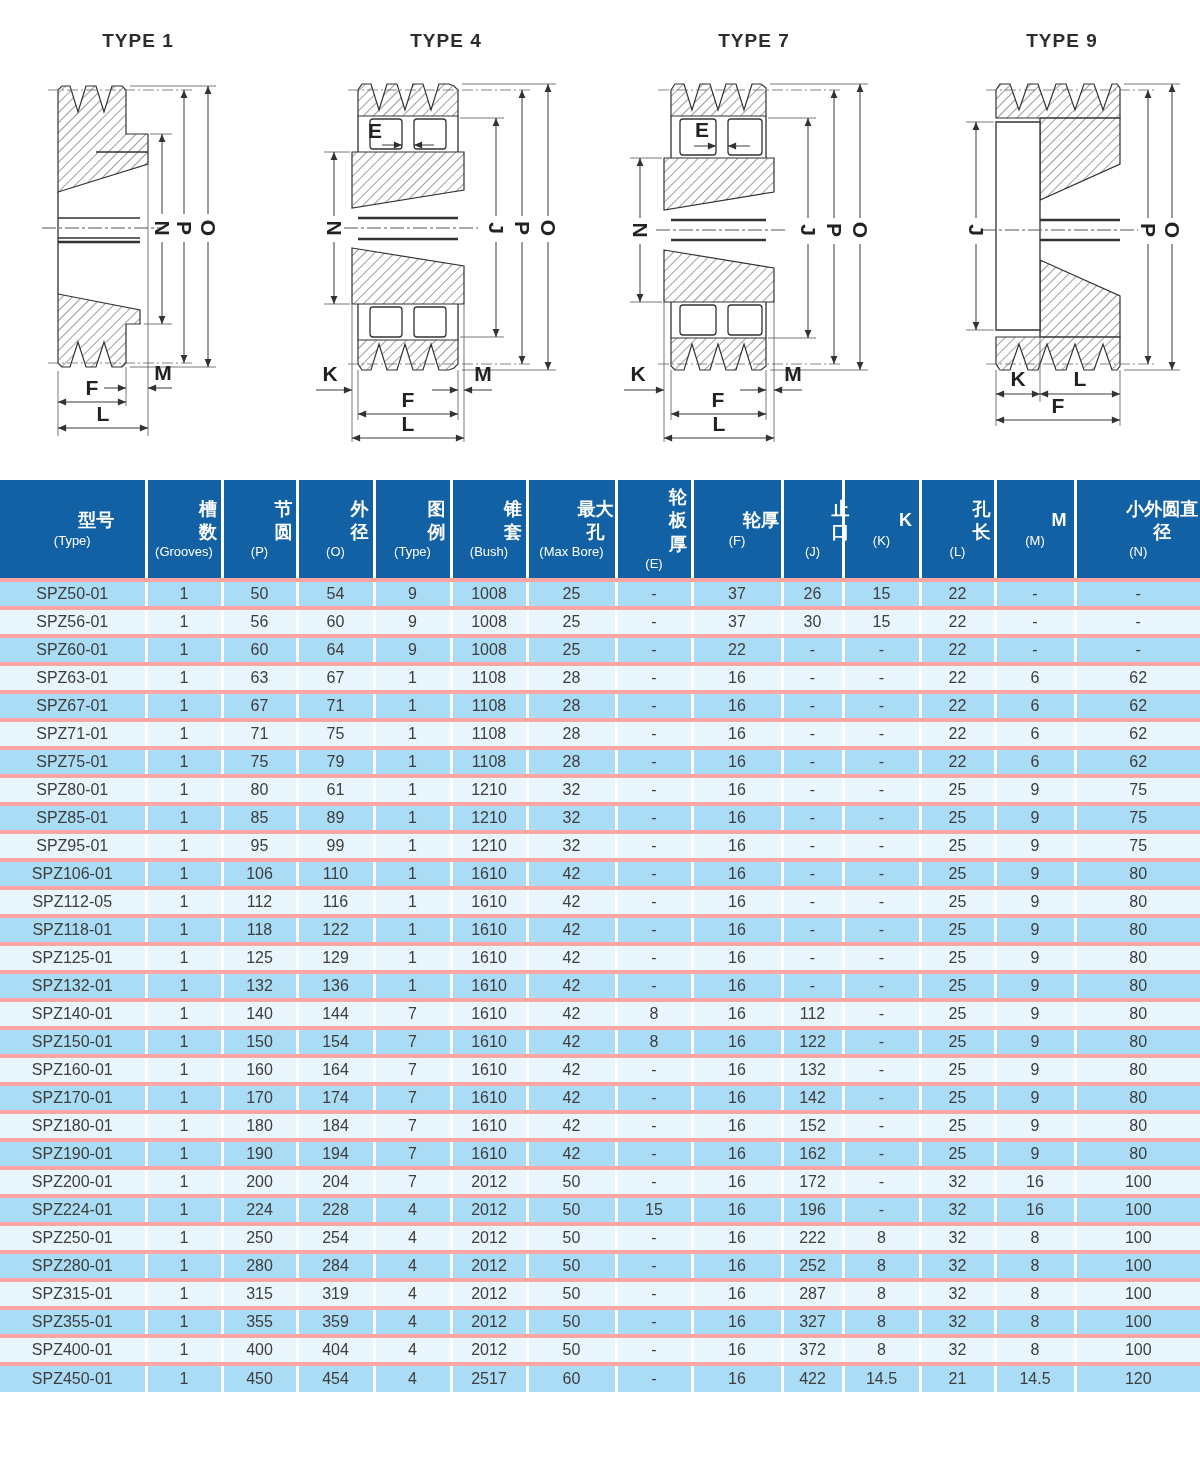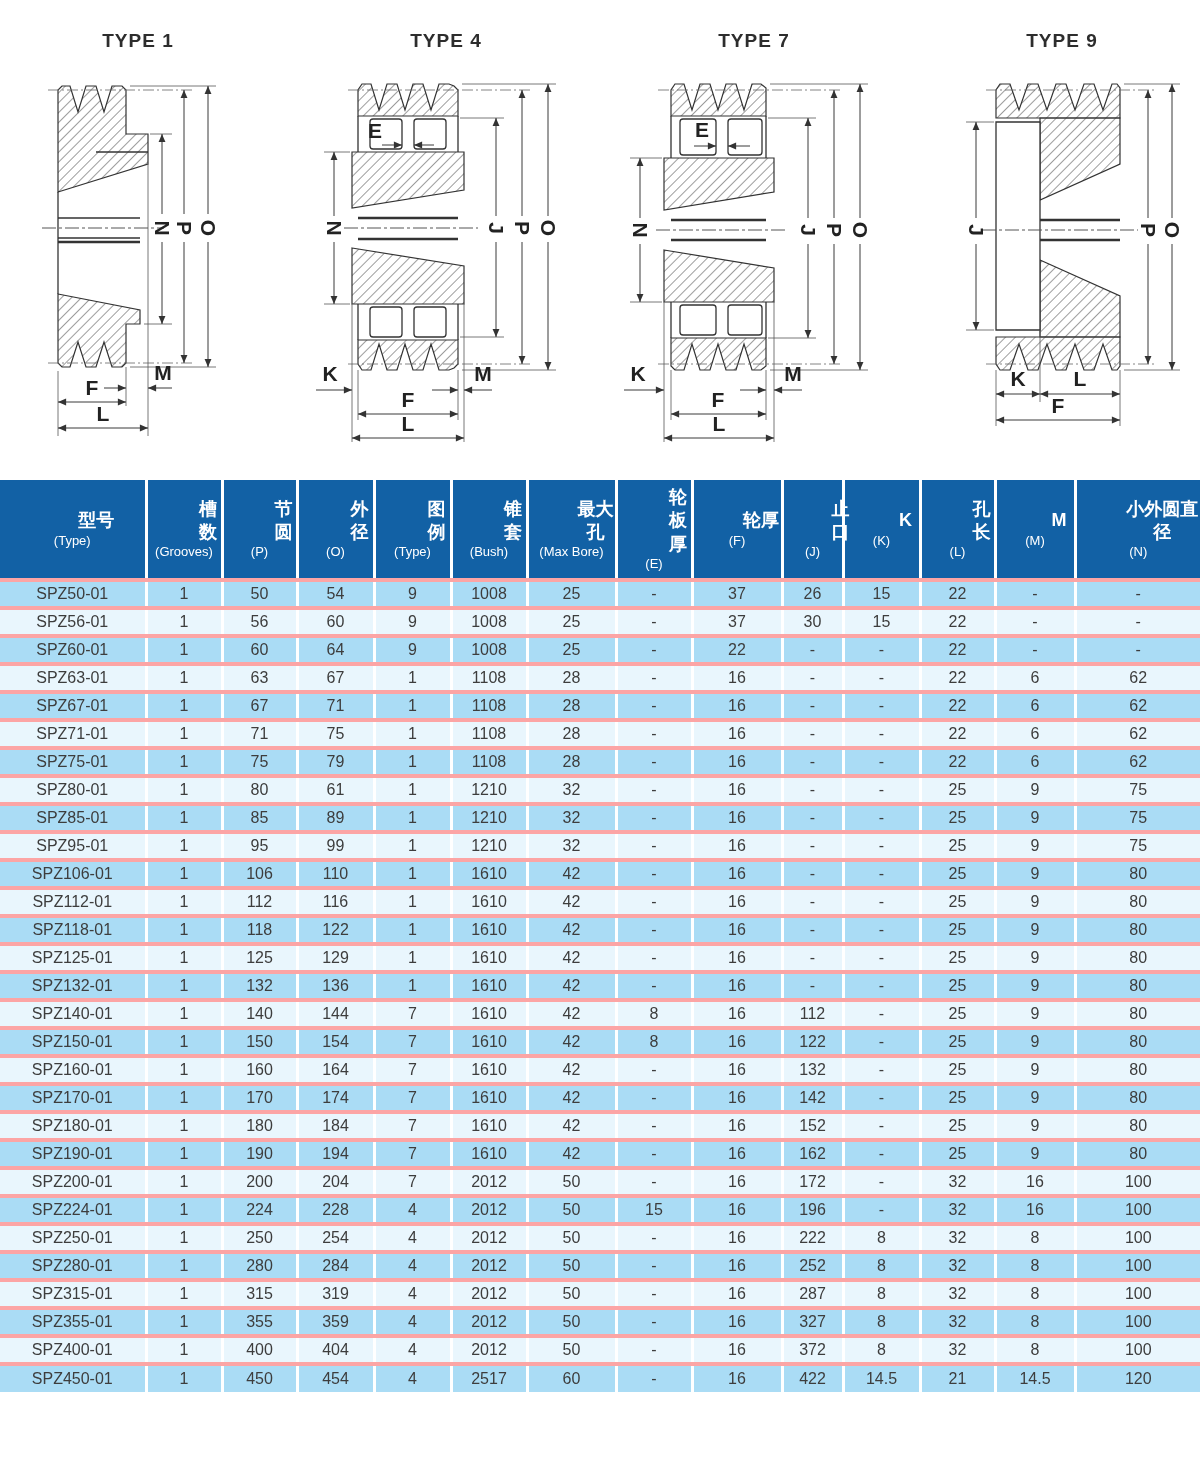--- a/index.html
+++ b/index.html
@@ -519,21 +519,21 @@
         <td>42</td>
         <td>-</td>
         <td>16</td>
         <td>-</td>
         <td>-</td>
         <td>25</td>
         <td>9</td>
         <td>80</td>
       </tr>
       <tr>
-        <td>SPZ112-01</td>
+        <td>SPZ112-05</td>
         <td>1</td>
         <td>112</td>
         <td>116</td>
         <td>1</td>
         <td>1610</td>
         <td>42</td>
         <td>-</td>
         <td>16</td>
         <td>-</td>
         <td>-</td>

